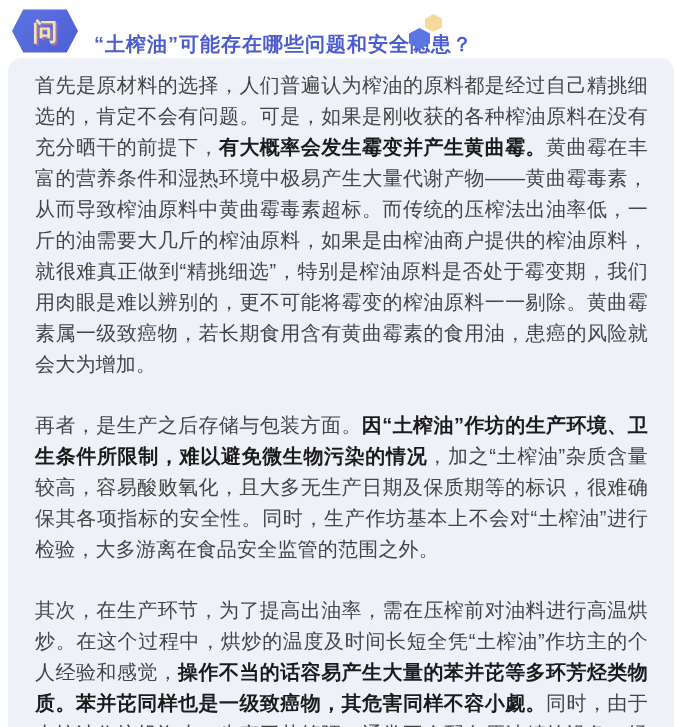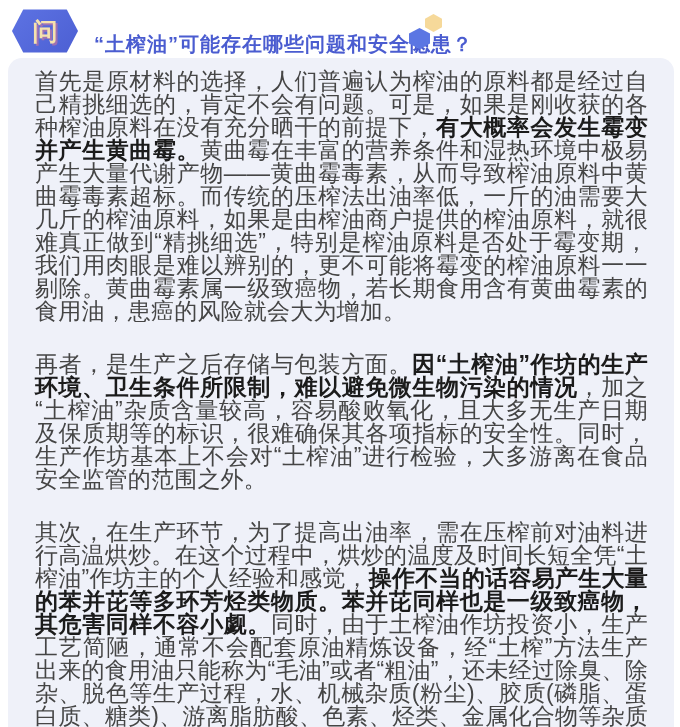--- a/index.html
+++ b/index.html
@@ -82,22 +82,22 @@
     width: 666px;
     height: 680px;
     box-sizing: border-box;
     background: #eff1f9;
     border-radius: 14px 14px 0 0;
     padding: 12px 26px 20px 27px;
   }
   .card p {
     margin: 0 0 30px 0;
     color: #454545;
-    font-size: 23px;
-    line-height: 23px;
+    font-size: 20px;
+    line-height: 31px;
     text-align: justify;
     letter-spacing: 0.2px;
   }
   .card p:last-child { margin-bottom: 0; }
   .card strong {
     font-weight: 700;
     color: #1b1b1b;
   }
 </style>
 </head>

